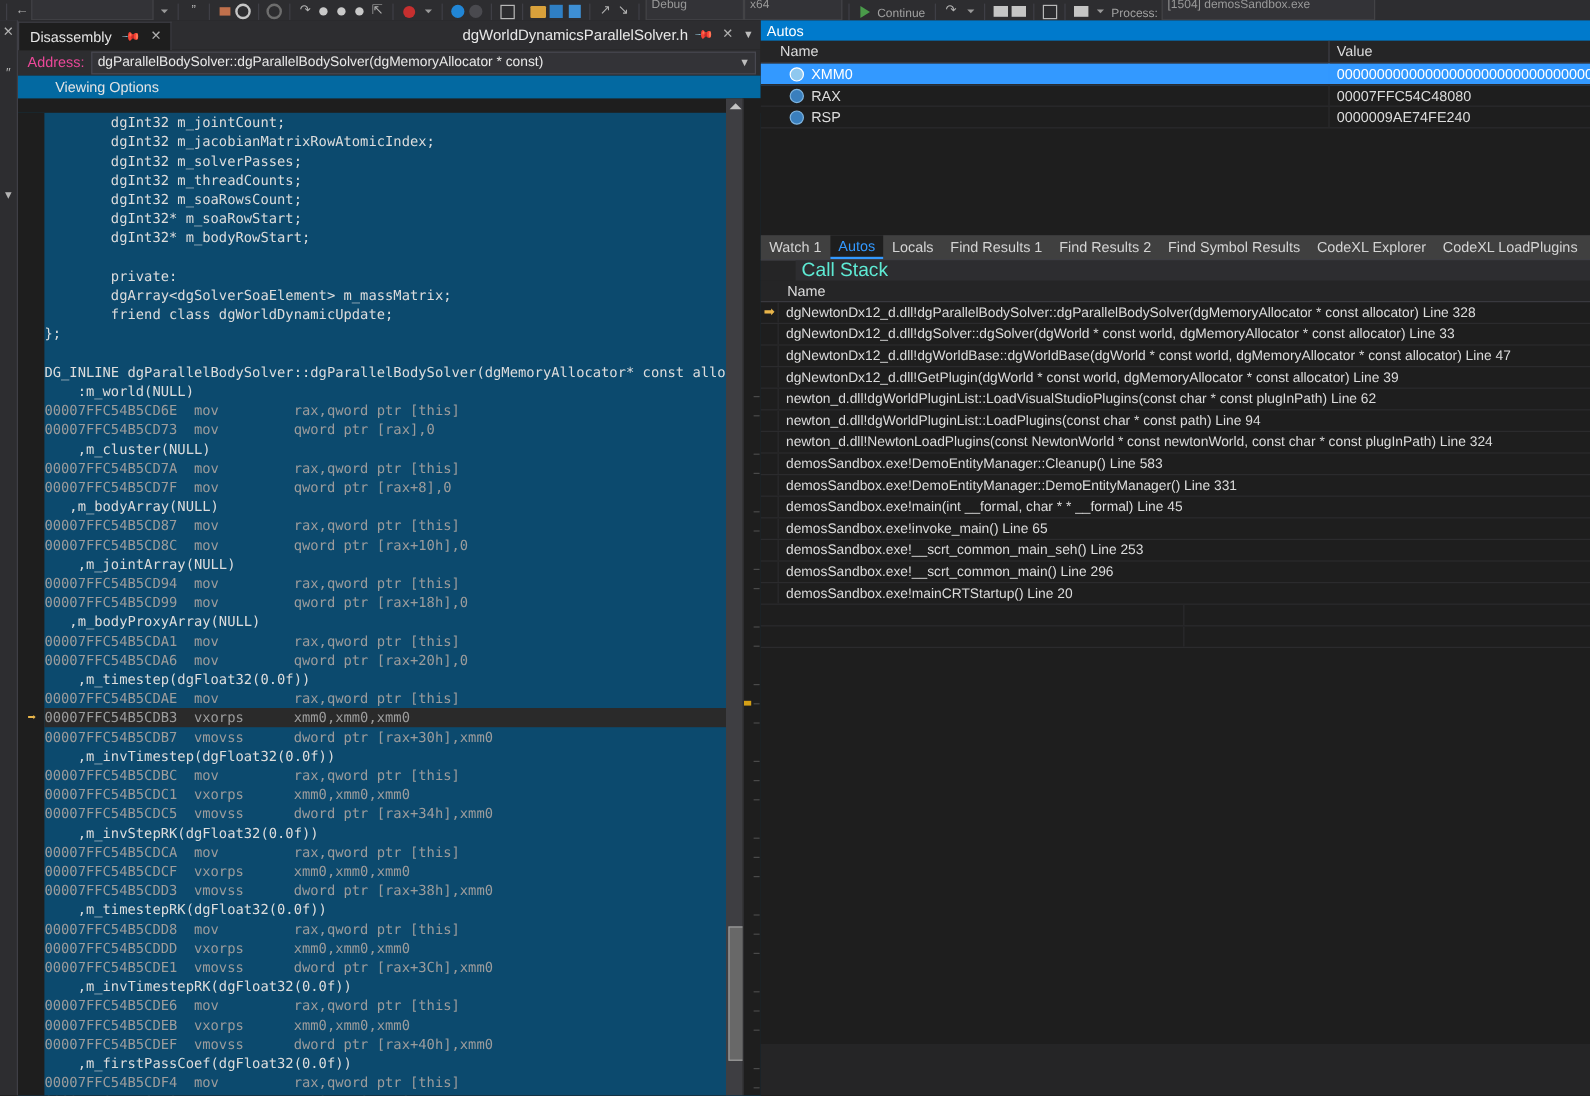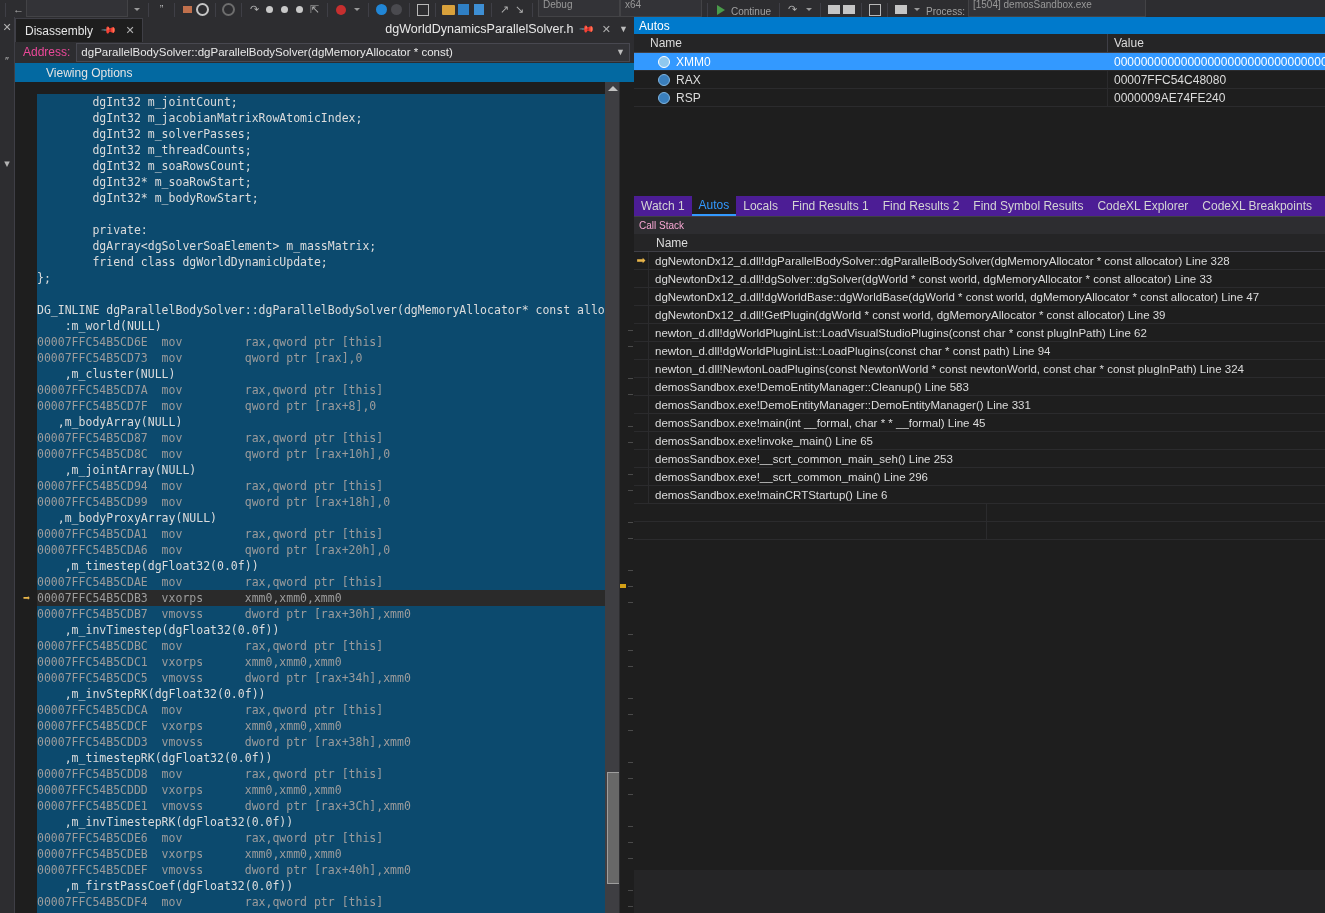--- a/index.html
+++ b/index.html
@@ -346,21 +346,21 @@
     background: #3a7fbd;
     border: 1px solid #7fb5e0;
     flex: none;
     position: relative;
   }
   .reg-ico.hl { background: #8fc8ef; border-color: #ffffff; }
 
   
   .panel-tabs {
     height: 20px;
-    background: #4c1d95;
+    background: #404040;
     display: flex;
     align-items: stretch;
     border-bottom: 1px solid #3f3f46;
     overflow: hidden;
   }
   .ptab {
     color: #d4d4d4;
     font-size: 12px;
     padding: 0 7px;
     display: flex;
@@ -370,25 +370,26 @@
   .ptab.active {
     color: #3399ff;
     border-bottom: 2px solid #3399ff;
     background: #1e1e1e;
   }
 
   
   .cs-header {
     height: 17px;
     background: #2d2d30;
-    color: #f9a8d4;
-    font-size: 10px;
+    color: #5eead4;
+    font-size: 16px;
     display: flex;
     align-items: center;
     padding-left: 5px;
+    margin-left: 29px;
   }
   .cs-colhead {
     height: 17px;
     background: #252526;
     color: #dcdcdc;
     font-size: 12px;
     display: flex;
     align-items: center;
     padding-left: 22px;
     border-bottom: 1px solid #3f3f46;
@@ -647,21 +648,21 @@
       </div>
 
     <div class="panel-tabs" id="panel-tabs">
         <div class="ptab">Watch 1</div>
         <div class="ptab active">Autos</div>
         <div class="ptab">Locals</div>
         <div class="ptab">Find Results 1</div>
         <div class="ptab">Find Results 2</div>
         <div class="ptab">Find Symbol Results</div>
         <div class="ptab">CodeXL Explorer</div>
-        <div class="ptab">CodeXL Breakpoints</div>
+        <div class="ptab">CodeXL LoadPlugins</div>
         <div class="ptab">Breakpoints</div>
       </div>
 
     <div class="cs-header">
       <span>Call Stack</span>
     </div>
     <div class="cs-colhead">
       <span>Name</span>
     </div>
     <div class="cs-body" id="cs-body">
@@ -714,21 +715,21 @@
         <div class="cs-row">
           <div class="cs-gutter"></div>
           <div class="cs-text">demosSandbox.exe!__scrt_common_main_seh() Line 253</div>
         </div>
         <div class="cs-row">
           <div class="cs-gutter"></div>
           <div class="cs-text">demosSandbox.exe!__scrt_common_main() Line 296</div>
         </div>
         <div class="cs-row">
           <div class="cs-gutter"></div>
-          <div class="cs-text">demosSandbox.exe!mainCRTStartup() Line 6</div>
+          <div class="cs-text">demosSandbox.exe!mainCRTStartup() Line 20</div>
         </div>
         <div class="cs-row ext">
           <div class="cs-gutter"></div>
           <div class="cs-text">kernel32.dll!00007ffc88503034()</div>
         </div>
         <div class="cs-row ext">
           <div class="cs-gutter"></div>
           <div class="cs-text">ntdll.dll!00007ffc88cb1461()</div>
         </div>
         <div class="cs-filler" style="height: 330px;"></div>

